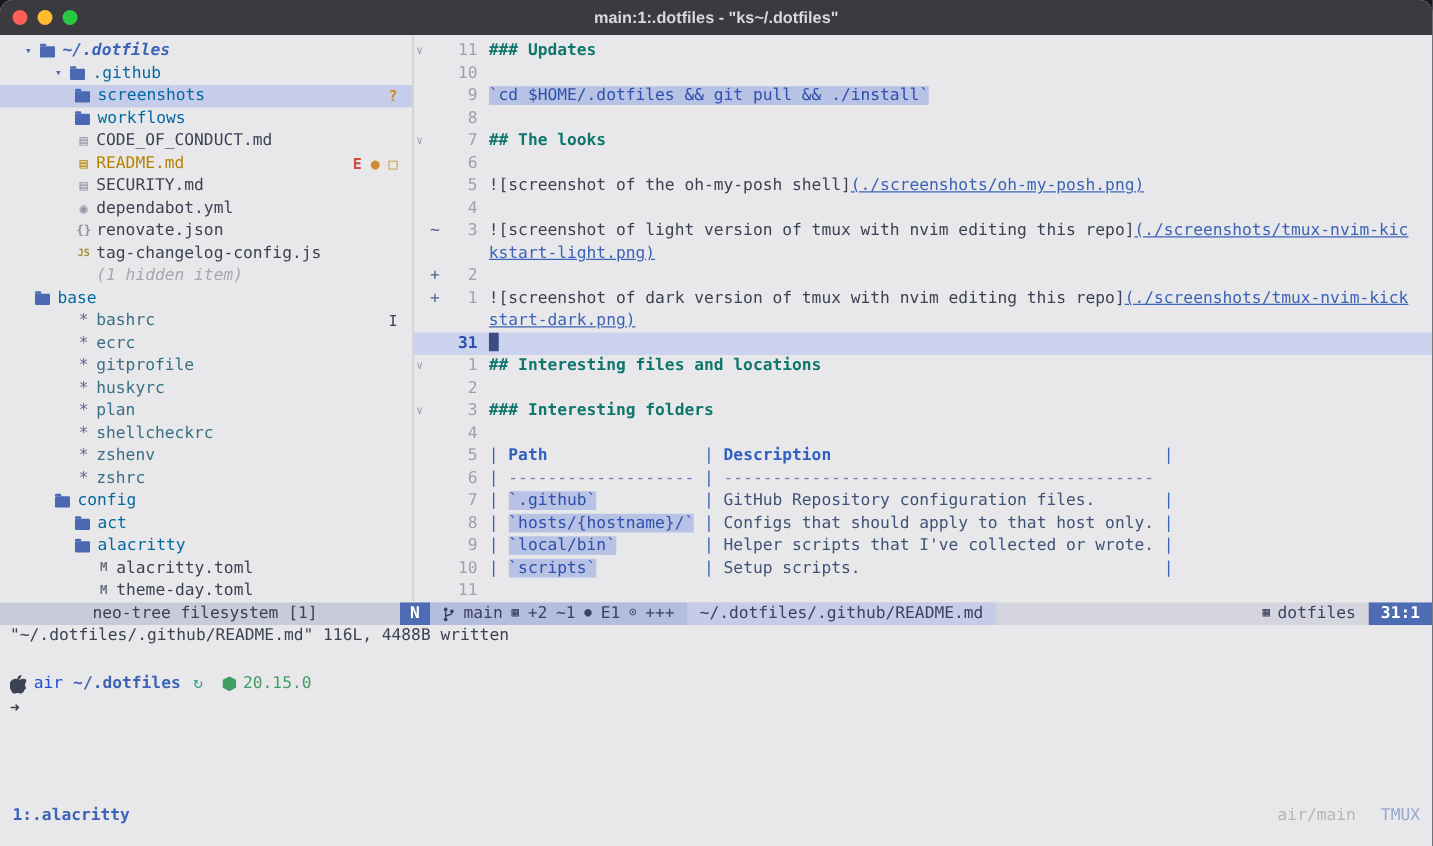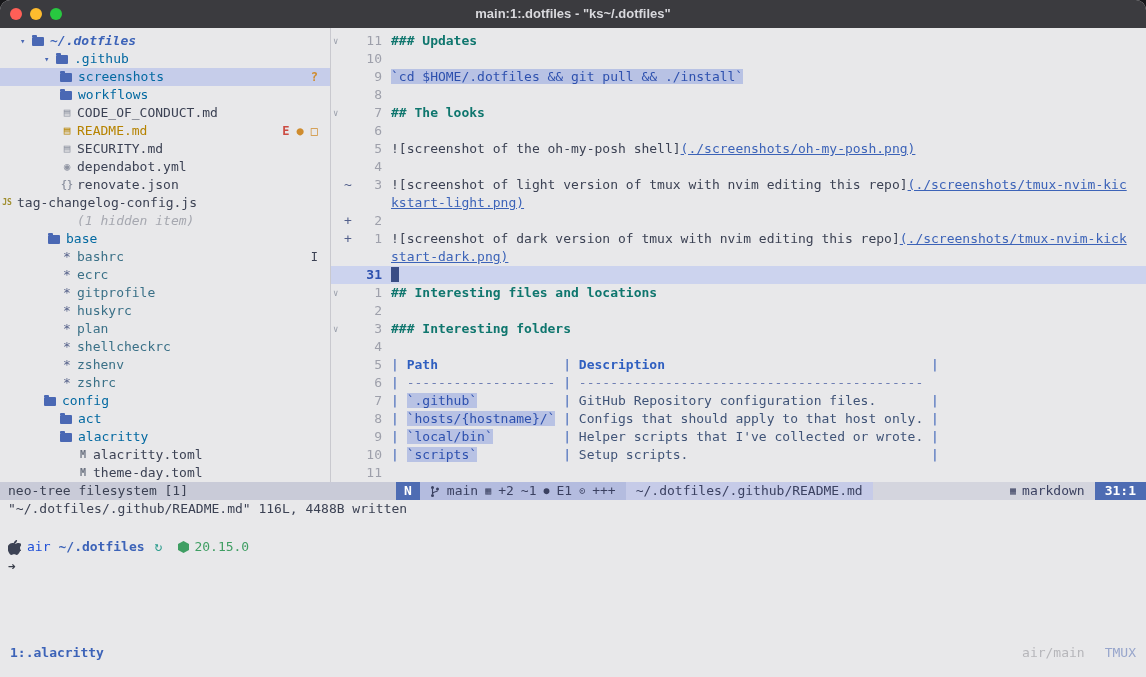--- a/index.html
+++ b/index.html
@@ -57,21 +57,21 @@
   .seg-h{color:#0f766e;font-weight:bold;}
   .seg-c{background:#b8c2e4;color:#2d50ae;}
   .seg-t{color:#3c4254;}
   .seg-l{color:#3c63b8;text-decoration:underline;}
   .seg-p{color:#3c63b8;}
   .seg-th{color:#2f5fc0;font-weight:bold;}
   .seg-d{color:#6f7fb4;}
   .seg-b{color:#3f5377;}
   
   .statusrow{display:flex;height:18px;font:13px/18px "DejaVu Sans Mono",monospace;}
-  .ntstatus{width:396px;background:#c9cbd8;color:#3c4254;padding-left:8px;box-sizing:border-box;}
+  .ntstatus{width:320px;background:#c9cbd8;color:#3c4254;padding-left:8px;box-sizing:border-box;text-align:center;}
   .lualine{flex:1;display:flex;background:#d4d5de;color:#3b4161;}
   .sl-mode{background:#4e6cb3;color:#fff;font-weight:bold;padding:0 8px;}
   .sl-git{background:#b4bcdf;display:flex;align-items:center;gap:7px;padding:0 10px;}
   .sl-file{background:#c6cbe8;padding:0 10px;}
   .sl-fill{flex:1;}
   .sl-ft{display:flex;align-items:center;gap:6px;padding:0 10px;}
   .sl-pos{background:#4e6cb3;color:#fff;font-weight:bold;padding:0 10px;}
   .ic{font-size:10px;}
   
   .msgline{height:18px;font:13px/18px "DejaVu Sans Mono",monospace;color:#3c4254;padding-left:8px;}
@@ -111,23 +111,23 @@
         <div class="neotree" id="tree">
             <div class="trow root" style="padding-left: 20px;"><span class="arrow">▾</span><span class="ficon"></span><span class="lab">~/.dotfiles</span></div>
             <div class="trow folder" style="padding-left: 44px;"><span class="arrow">▾</span><span class="ficon"></span><span class="lab">.github</span></div>
             <div class="trow sel folder" style="padding-left: 60px;"><span class="ficon"></span><span class="lab">screenshots</span><span class="badges"><span class="bdg warn">?</span></span></div>
             <div class="trow folder" style="padding-left: 60px;"><span class="ficon"></span><span class="lab">workflows</span></div>
             <div class="trow" style="padding-left: 60px;"><span class="gicon md">▤</span><span class="lab">CODE_OF_CONDUCT.md</span></div>
             <div class="trow readme" style="padding-left: 60px;"><span class="gicon md">▤</span><span class="lab">README.md</span><span class="badges"><span class="bdg err">E</span><span class="bdg warn">●</span><span class="bdg warn">□</span></span></div>
             <div class="trow" style="padding-left: 60px;"><span class="gicon md">▤</span><span class="lab">SECURITY.md</span></div>
             <div class="trow" style="padding-left: 60px;"><span class="gicon gear">◉</span><span class="lab">dependabot.yml</span></div>
             <div class="trow" style="padding-left: 60px;"><span class="gicon braces">{}</span><span class="lab">renovate.json</span></div>
-            <div class="trow" style=""><span class="gicon js">JS</span><span class="lab">tag-changelog-config.js</span></div>
+            <div class="trow" style="padding-left: 60px;"><span class="gicon js">JS</span><span class="lab">tag-changelog-config.js</span></div>
             <div class="trow hiddenitem" style="padding-left: 60px;"><span class="gicon"></span><span class="lab">(1 hidden item)</span></div>
-            <div class="trow folder" style="padding-left: 48px;"><span class="ficon"></span><span class="lab">base</span></div>
+            <div class="trow folder" style="padding-left: 28px;"><span class="ficon"></span><span class="lab">base</span></div>
             <div class="trow rc" style="padding-left: 60px;"><span class="gicon asterisk">*</span><span class="lab">bashrc</span><span class="badges"><span class="bdg cur">I</span></span></div>
             <div class="trow rc" style="padding-left: 60px;"><span class="gicon asterisk">*</span><span class="lab">ecrc</span></div>
             <div class="trow rc" style="padding-left: 60px;"><span class="gicon asterisk">*</span><span class="lab">gitprofile</span></div>
             <div class="trow rc" style="padding-left: 60px;"><span class="gicon asterisk">*</span><span class="lab">huskyrc</span></div>
             <div class="trow rc" style="padding-left: 60px;"><span class="gicon asterisk">*</span><span class="lab">plan</span></div>
             <div class="trow rc" style="padding-left: 60px;"><span class="gicon asterisk">*</span><span class="lab">shellcheckrc</span></div>
             <div class="trow rc" style="padding-left: 60px;"><span class="gicon asterisk">*</span><span class="lab">zshenv</span></div>
             <div class="trow rc" style="padding-left: 60px;"><span class="gicon asterisk">*</span><span class="lab">zshrc</span></div>
             <div class="trow folder" style="padding-left: 44px;"><span class="ficon"></span><span class="lab">config</span></div>
             <div class="trow folder" style="padding-left: 60px;"><span class="ficon"></span><span class="lab">act</span></div>
@@ -181,21 +181,21 @@
             <span>~1</span>
             <span class="ic">●</span>
             <span>E1</span>
             <span class="ic">⊙</span>
             <span>+++</span>
           </span>
           <span class="sl-file">~/.dotfiles/.github/README.md</span>
           <span class="sl-fill"></span>
           <span class="sl-ft">
             <span class="ic">▦</span>
-            <span>markdown</span>
+            <span>dotfiles</span>
           </span>
           <span class="sl-pos">31:1</span>
         </div>
       </div>
 
       <div class="msgline">"~/.dotfiles/.github/README.md" 116L, 4488B written</div>
     </div>
 
     <div class="shell">
       <div class="prompt">

